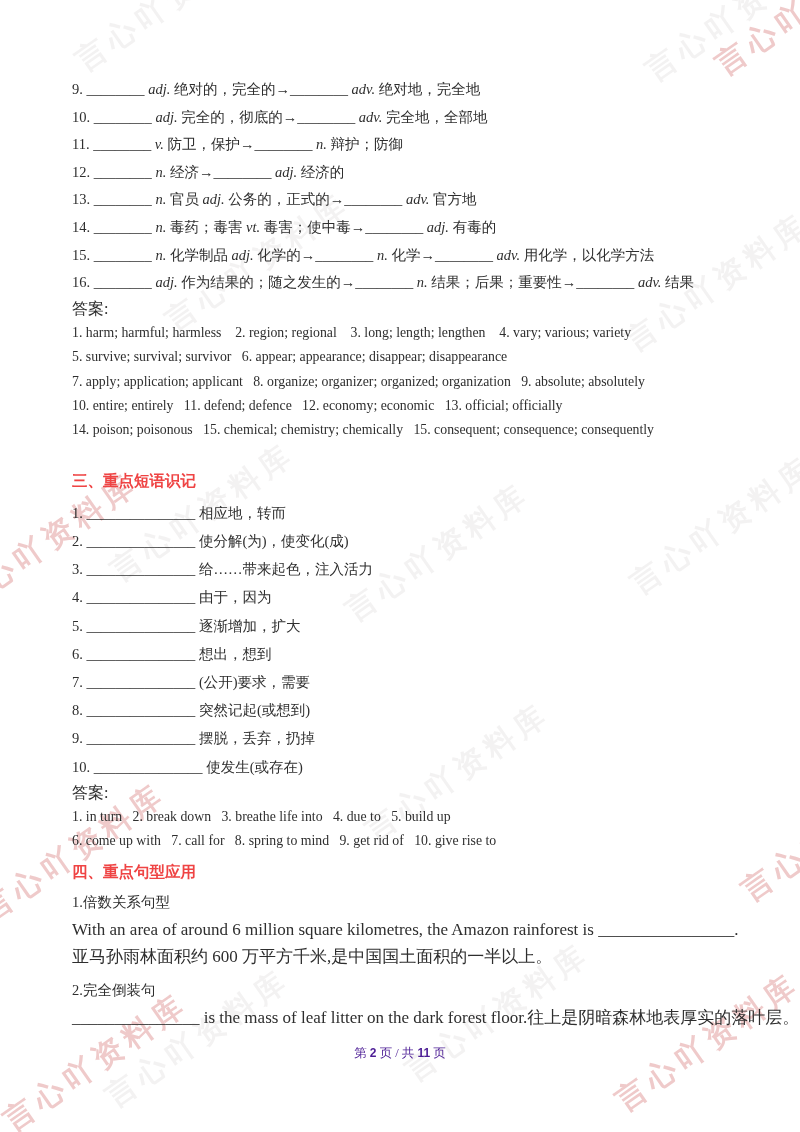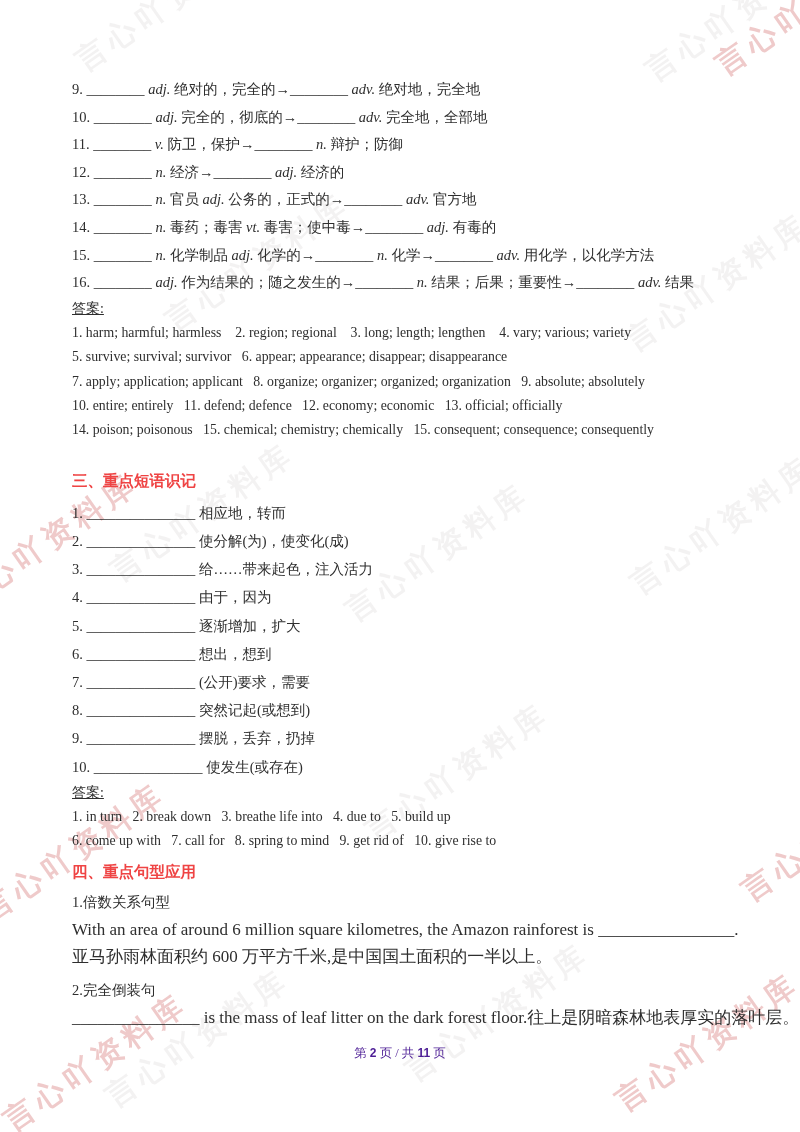--- a/index.html
+++ b/index.html
@@ -9,21 +9,21 @@
   }
   .page{position:relative;width:800px;height:1132px;overflow:hidden;background:#ffffff;}
   
   .wm-layer{position:absolute;left:0;top:0;width:800px;height:1132px;z-index:0;pointer-events:none;overflow:hidden;}
   .wm{position:absolute;font-size:30px;letter-spacing:6px;white-space:nowrap;
       transform:rotate(-35deg);font-family:"Liberation Sans","DejaVu Sans",sans-serif;font-weight:bold;}
   
   .content{position:absolute;left:72px;top:76px;width:682px;z-index:1;}
   .vline{line-height:27.6px;font-size:14.5px;white-space:pre;}
   .vline .i{font-style:italic;}
-  .ans-label{line-height:24px;font-size:14px;white-space:pre;text-decoration:underline;}
+  .ans-label{line-height:24px;font-size:16px;white-space:pre;}
   .ans-line{line-height:24.4px;font-size:13.8px;white-space:pre;}
   .sec-heading{font-family:"Liberation Sans","DejaVu Sans",sans-serif;font-weight:bold;
       font-size:15.5px;color:#ef4444;line-height:20px;margin:28px 0 0 0;}
   .phrase-list{margin-top:8px;}
   .phrase-line{line-height:28.2px;font-size:14.5px;white-space:pre;}
   .sub-heading{line-height:27px;font-size:14.5px;margin-top:7px;white-space:pre;}
   .sent{line-height:27px;font-size:17px;white-space:pre;}
   .sec4{margin-top:8px;}
   .footer{position:absolute;left:0;top:1044px;width:800px;text-align:center;z-index:1;
       font-size:12.5px;color:#4c1d95;line-height:18px;}

